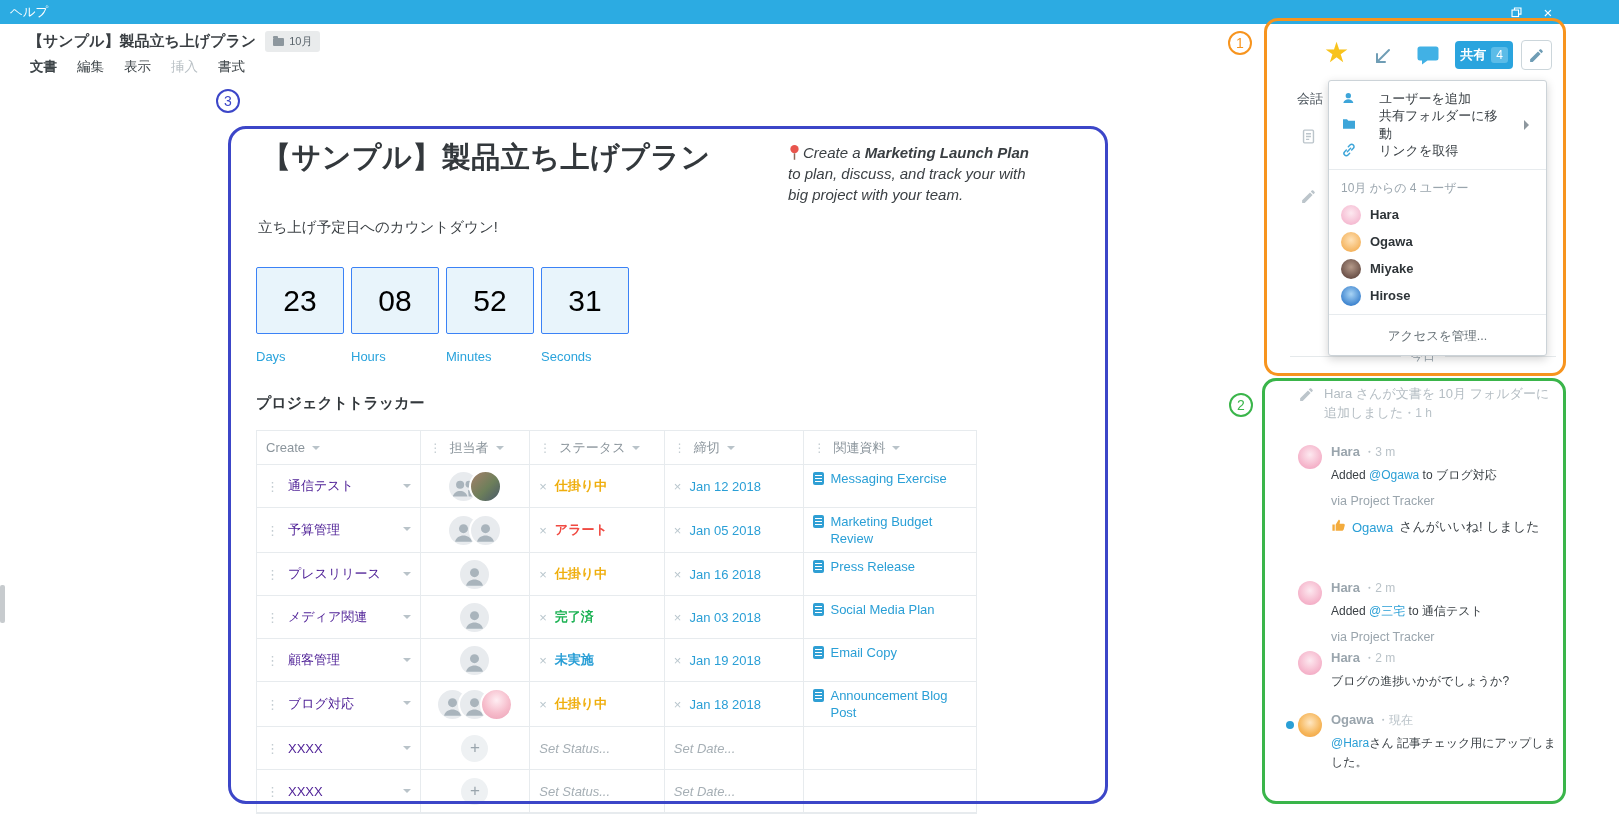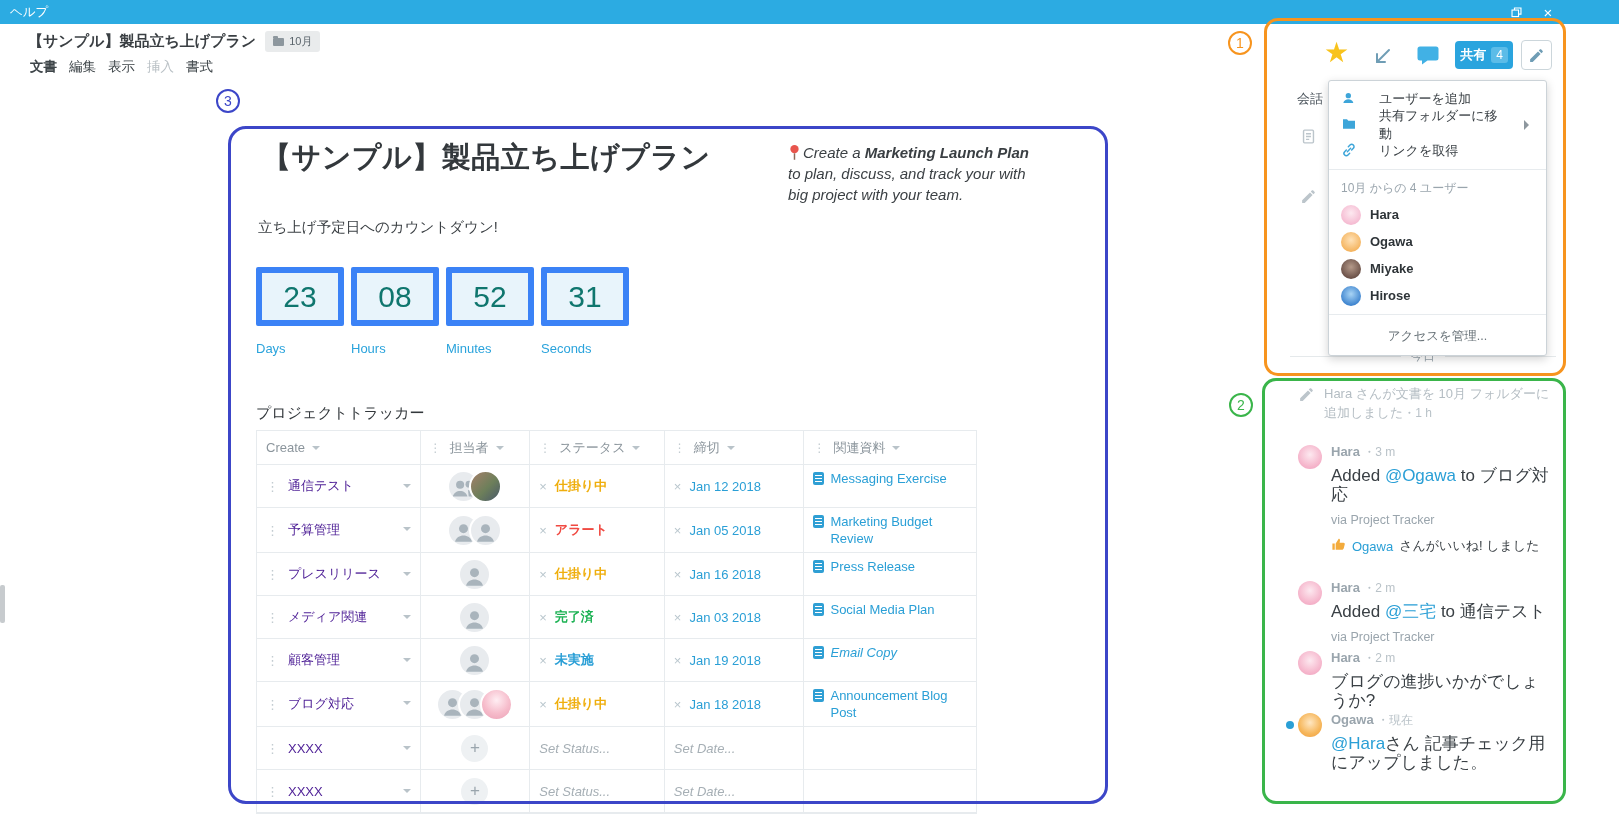--- a/index.html
+++ b/index.html
@@ -12,36 +12,36 @@
   .win-controls{position:absolute;left:1506px;top:0;height:24px;display:flex;align-items:center;gap:12px}
   .win-btn{width:20px;height:18px;display:flex;align-items:center;justify-content:center;color:#fff;font-size:15px;cursor:default}
   .win-btn svg{width:13px;height:13px}
 
   
   .doc-title-row{left:28px;top:31px;display:flex;align-items:center;gap:9px}
   .doc-title-sm{font-size:15px;font-weight:bold;color:#3a3f43}
   .badge{display:flex;align-items:center;gap:5px;background:#e9ebec;border-radius:3px;padding:3px 8px;font-size:11px;color:#5a646b}
   .foldico{width:11px;height:8px;background:#8d979e;border-radius:1px;position:relative;display:inline-block}
   .foldico:before{content:"";position:absolute;left:0;top:-2px;width:5px;height:2px;background:#8d979e;border-radius:1px 1px 0 0}
-  .menubar{left:30px;top:58px;display:flex;gap:12px;font-size:13.5px;color:#3e4549}
+  .menubar{left:30px;top:58px;display:flex;gap:20px;font-size:13.5px;color:#3e4549}
   .menu-item{cursor:default}
   .menu-item.strong{font-weight:bold}
   .menu-item.muted{color:#b9c0c5}
   .left-scroll{left:0;top:585px;width:5px;height:38px;background:#c7cbce;border-radius:2px}
 
   
   .doc-big-title{left:262px;top:138px;font-size:29px;font-weight:bold;color:#33383c;letter-spacing:.5px}
   .note{left:788px;top:142px;width:252px;font-size:15px;font-style:italic;color:#3a3f43;line-height:21px}
   .note .pin{display:inline-block;width:13px;height:17px;vertical-align:-3px;margin-right:2px}
   .count-head{left:258px;top:218px;font-size:14.5px;color:#3a3f43}
   .countdown{left:256px;top:267px;display:flex;gap:7px}
   .cd-unit{width:88px}
-  .cd-box{width:88px;height:59px;background:#e8f4fb;border:6px solid #3b82f6;border-radius:2px;display:flex;align-items:center;justify-content:center;font-size:30px;color:#0f766e;box-sizing:border-box}
+  .cd-box{width:88px;height:67px;background:#e8f4fb;border:1px solid #3b82f6;border-radius:2px;display:flex;align-items:center;justify-content:center;font-size:30px;color:#000000;box-sizing:border-box}
   .cd-label{margin-top:15px;font-size:13px;color:#2aa3dc}
-  .tracker-head{left:256px;top:404px;font-size:15px;font-weight:normal;color:#33383c}
+  .tracker-head{left:256px;top:394px;font-size:15px;font-weight:bold;color:#33383c}
   .tracker{left:256px;top:430px;width:721px;background:#fff;border:1px solid #e7ebee;box-sizing:border-box}
   .trow{display:flex;border-bottom:1px solid #e7ebee}
   .tcell{border-right:1px solid #e7ebee;display:flex;align-items:center;padding:0 9px;min-height:42px;position:relative;box-sizing:border-box}
   .tcell:last-child{border-right:none}
   .thead .tcell{min-height:33px;color:#8b959c;font-size:13px}
   .coldots{color:#c3ccd1;margin-right:8px;font-size:12px}
   .chev{width:0;height:0;border:4px solid transparent;border-top-color:#b9c3c9;margin-left:7px;margin-top:5px}
   .rowchev{position:absolute;right:9px;top:19px;margin:0}
   .drag{color:#c3ccd1;margin-right:9px;font-size:13px;cursor:grab}
   .pname{font-size:13px;color:#4c1d95;font-weight:500}
@@ -80,21 +80,21 @@
   .feed-item{position:absolute;left:1298px;width:258px;display:flex;gap:9px;font-size:13px}
   .fava{width:24px;height:24px;border-radius:50%;flex:none;margin-top:1px;cursor:pointer}
   .fava.hara{background:radial-gradient(circle at 50% 40%,#fde9f0 0%,#f6b9ce 60%,#ef9dbb 100%)}
   .fava.ogawa{background:radial-gradient(circle at 50% 40%,#ffe7c2 0%,#f6b65a 60%,#ef9d3f 100%)}
   .ficon{width:17px;height:17px;flex:none;margin-top:2px}
   .ficon svg{width:17px;height:17px}
   .fbody{flex:1;min-width:0}
   .fhead{font-size:13px;margin-bottom:5px}
   .fname{color:#9aa5ad;font-weight:bold;cursor:pointer}
   .ftime{color:#b9c2c8;font-size:12px}
-  .fline{color:#3a4045;line-height:19px;margin-bottom:7px;font-size:17px}
+  .fline{color:#3a4045;line-height:19px;margin-bottom:7px;font-size:12px}
   .fline .link{color:#2a9fd6;cursor:pointer}
   .fline.muted{color:#9aa5ad;font-size:12.5px}
   .flike{display:flex;align-items:center;gap:6px;margin-top:2px;color:#3a4045}
   .flike svg{width:15px;height:15px}
   .lname{color:#2a9fd6;cursor:pointer}
   .fsys{color:#b4bdc3;line-height:19px}
   .fdot{position:absolute;left:-12px;top:9px;width:8px;height:8px;border-radius:50%;background:#2a9fd6}
 
   
   .share-menu{left:1328px;top:80px;width:219px;background:#fff;border:1px solid #ccd3d8;border-radius:3px;box-shadow:0 3px 10px rgba(0,0,0,.18);z-index:40;padding:5px 0;box-sizing:border-box}
@@ -355,21 +355,21 @@
           </span>
         </div>
         <div class="tcell" style="width: 135px;">
           <span class="xmark">×</span>
           <span class="sval" style="color: rgb(42, 159, 214);">未実施</span>
         </div>
         <div class="tcell" style="width: 140px;">
           <span class="xmark">×</span>
           <span class="dval">Jan 19 2018</span>
         </div>
-        <div class="tcell mcell" style="width: 172px; font-style: italic;">
+        <div class="tcell mcell" style="width: 172px;">
           <span class="docico"></span>
           <span class="mlink">Email Copy</span>
         </div>
       </div>
       <div class="trow">
         <div class="tcell" style="width: 164px;">
           <span class="drag">⋮</span>
           <span class="pname">ブログ対応</span>
           <span class="chev rowchev"></span>
         </div>

